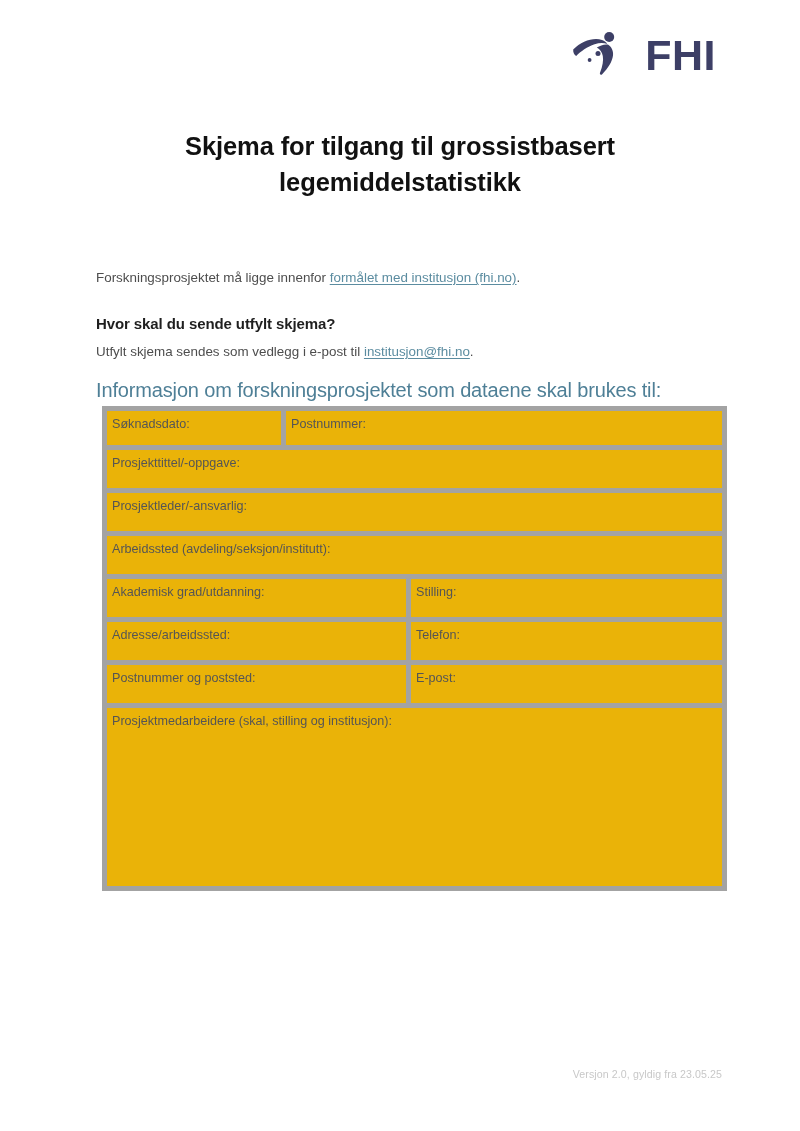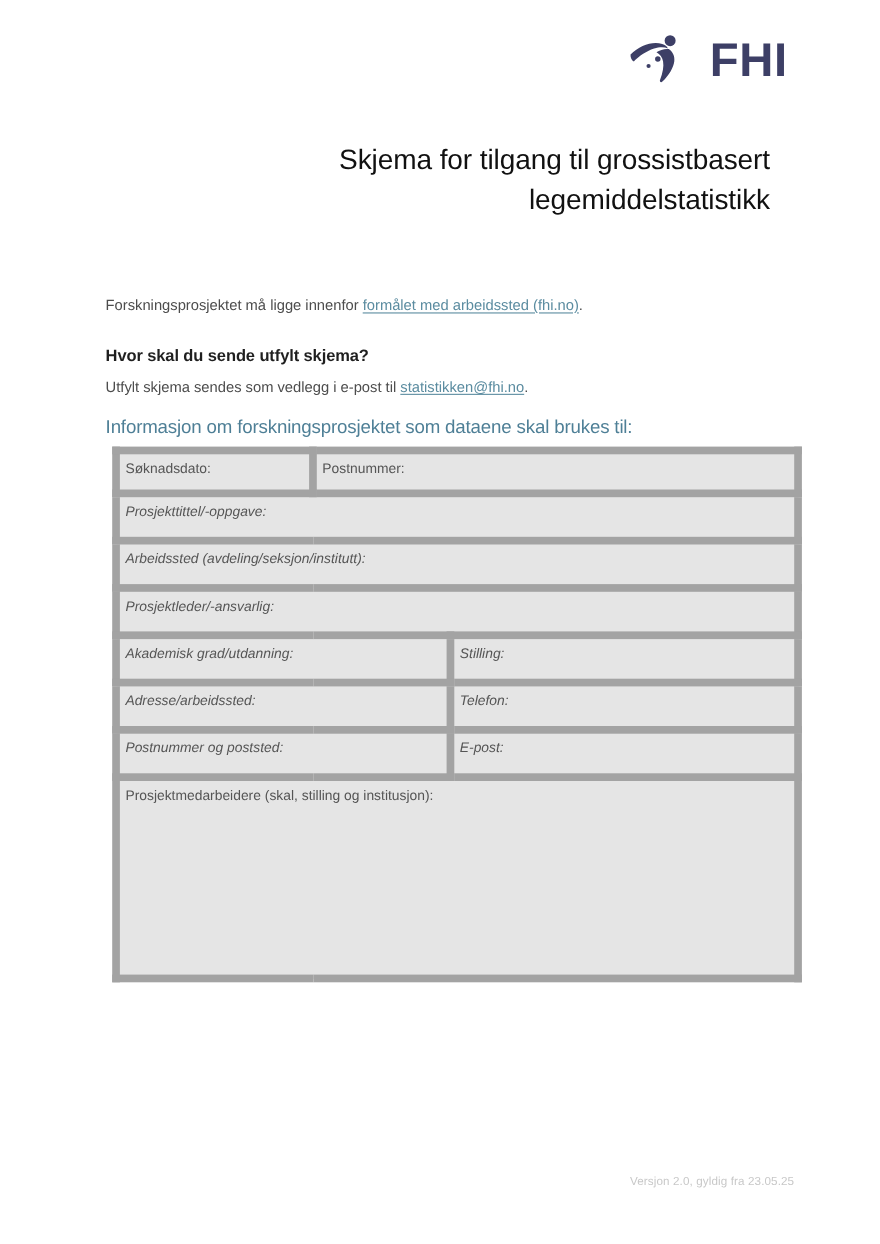--- a/index.html
+++ b/index.html
@@ -39,23 +39,23 @@
     color: #3d3f66;
     line-height: 1;
   }
 
   
   .doc-title {
     position: absolute;
     top: 128px;
     left: 100px;
     width: 600px;
-    text-align: right;
+    text-align: center;
     font-size: 25.5px;
-    font-weight: normal;
+    font-weight: bold;
     color: #111111;
     line-height: 1.42;
     letter-spacing: -0.1px;
   }
 
   
   .intro {
     position: absolute;
     top: 243px;
     left: 96px;
@@ -87,45 +87,45 @@
     font-size: 13.4px;
     color: #4d4d4d;
     line-height: 1.7;
   }
 
   
   .section-header {
     position: absolute;
     top: 379px;
     left: 96px;
-    font-size: 17px;
+    font-size: 20px;
     color: #4e7f96;
     letter-spacing: -0.15px;
   }
 
   
   .form-table {
     position: absolute;
     left: 102px;
     top: 406px;
     width: 620px;
     border-collapse: collapse;
     table-layout: fixed;
   }
   .form-table td {
-    border: 7px solid #a3a3a3;
+    border: 5px solid #a3a3a3;
     vertical-align: top;
     padding: 5px 16px 0 5px;
     font-size: 12.6px;
     color: #555555;
     line-height: 1.3;
-    background: #e5e5e5;
+    background: #eab308;
   }
   .r-h44 { height: 39px; }
-  .r-h48 { height: 43px; font-style: italic; }
+  .r-h48 { height: 43px; }
   .r-big { height: 183px; }
   .cell-label { white-space: nowrap; }
 
   
   .footer {
     position: absolute;
     top: 1068px;
     right: 78px;
     font-size: 10.6px;
     color: #c8c8c8;
@@ -160,26 +160,26 @@
     <span class="logo-text">FHI</span>
   </div>
 
   <div class="doc-title">
     <div>Skjema for tilgang til grossistbasert</div>
     <div>legemiddelstatistikk</div>
   </div>
 
   <div class="intro">
     <br>
-    <span>Forskningsprosjektet må ligge innenfor </span><a class="link" href="#">formålet med arbeidssted (fhi.no)</a><span>.</span>
+    <span>Forskningsprosjektet må ligge innenfor </span><a class="link" href="#">formålet med institusjon (fhi.no)</a><span>.</span>
   </div>
 
   <div class="subhead">Hvor skal du sende utfylt skjema?</div>
   <div class="subhead-body">
-    <span>Utfylt skjema sendes som vedlegg i e-post til </span><a class="link" href="#">statistikken@fhi.no</a><span>.</span>
+    <span>Utfylt skjema sendes som vedlegg i e-post til </span><a class="link" href="#">institusjon@fhi.no</a><span>.</span>
   </div>
 
   <div class="section-header">Informasjon om forskningsprosjektet som dataene skal brukes til:</div>
 
   <table class="form-table">
     <colgroup>
       <col style="width:179px">
       <col style="width:125px">
       <col style="width:316px">
     </colgroup>
@@ -195,27 +195,27 @@
       </tr>
 
       <tr class="r-h48">
         <td colspan="3">
           <span class="cell-label">Prosjekttittel/-oppgave:</span>
         </td>
       </tr>
 
       <tr class="r-h48">
         <td colspan="3">
+          <span class="cell-label">Prosjektleder/-ansvarlig:</span>
+        </td>
+      </tr>
+
+      <tr class="r-h48">
+        <td colspan="3">
           <span class="cell-label">Arbeidssted (avdeling/seksjon/institutt):</span>
-        </td>
-      </tr>
-
-      <tr class="r-h48">
-        <td colspan="3">
-          <span class="cell-label">Prosjektleder/-ansvarlig:</span>
         </td>
       </tr>
 
       <tr class="r-h48">
         <td colspan="2">
           <span class="cell-label">Akademisk grad/utdanning:</span>
         </td>
         <td>
           <span class="cell-label">Stilling:</span>
         </td>

